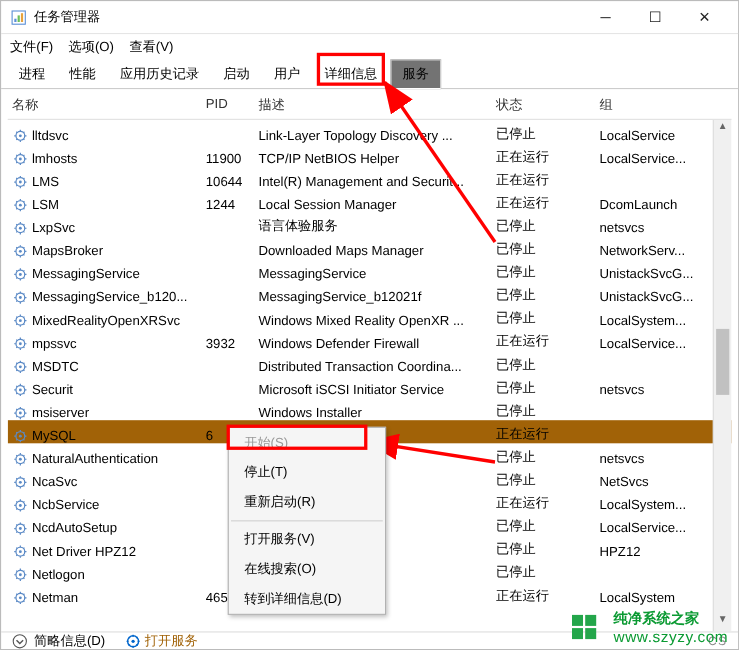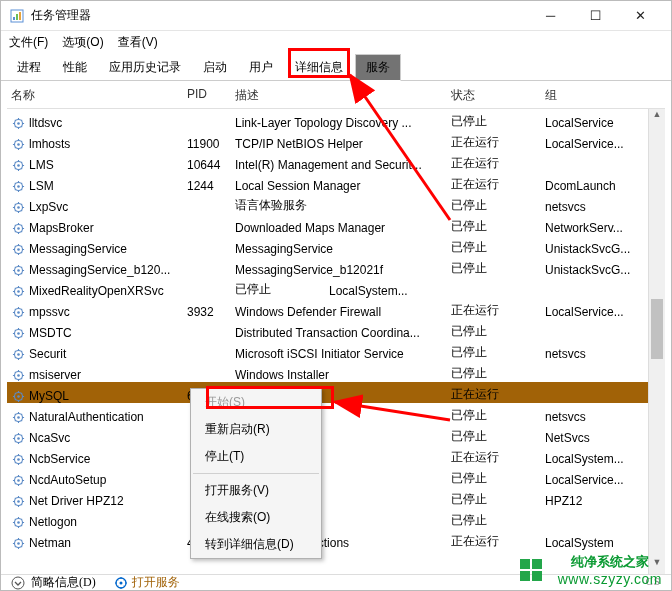--- a/index.html
+++ b/index.html
@@ -26,30 +26,30 @@
   .c-group { width: 100px; }
   .rows { flex: 1; overflow: hidden; position: relative; }
   .row { display: flex; height: 21px; align-items: flex-end; }
   .row.selected { background: #a16207; }
   .row .c-name { display: flex; align-items: center; gap: 4px; }
   .gear { width: 14px; height: 14px; flex-shrink:0; display:inline-flex; align-items:center; justify-content:center; }
   .scrollbar { position: absolute; right: 0; top: 0; bottom: 0; width: 17px; background: #f0f0f0; border-left:1px solid #ddd; }
   .scrollbar .thumb { position: absolute; left: 2px; right: 2px; top: 190px; height: 60px; background: #c1c1c1; border-radius: 0; }
   .scrollbar .arrow { position:absolute; left:0; right:0; height:17px; text-align:center; font-size:9px; color:#666;}
   .scrollbar .arrow.up{top:0;} .scrollbar .arrow.down{bottom:0;}
-  .context-menu { position: absolute; left: 190px; top: 388px; width: 132px; background: #f5f5f5; border: 1px solid #b1b1b1; box-shadow: 2px 2px 4px rgba(0,0,0,0.25); z-index: 20; }
+  .context-menu { position: absolute; left: 207px; top: 388px; width: 144px; background: #f5f5f5; border: 1px solid #b1b1b1; box-shadow: 2px 2px 4px rgba(0,0,0,0.25); z-index: 20; }
   .context-menu .mitem { padding: 5px 14px; font-size: 12px; cursor: pointer; position: relative; }
   .context-menu .mitem.disabled { color: #999; }
   .context-menu .divider { height: 1px; background: #d0d0d0; margin: 3px 2px; }
   .red-box2 { position: absolute; left: 206px; top: 386px; width: 128px; height: 23px; border: 3px solid #ff0000; z-index: 25; pointer-events:none; }
-  .statusbar { height: 16px; border-top: 1px solid #ddd; display: flex; padding: 0 10px; gap: 18px; font-size: 12px; font-family: Liberation Serif, serif; }
+  .statusbar { height: 16px; border-top: 1px solid #ddd; display: flex; align-items: center; padding: 0 10px; gap: 18px; font-size: 12px; }
   .statusbar .collapse { display: flex; align-items: center; gap: 6px; cursor: pointer; }
   .openserv { color: #a16207; display: flex; align-items: center; gap: 4px; cursor: pointer; }
   .cs { margin-left: auto; color: #888; font-size: 11px; letter-spacing:1px; }
-  .watermark { position: absolute; right: 10px; bottom: 4px; display: flex; align-items: center; gap: 16px; font-size: 13px; color: #0a9a32; z-index: 30; font-weight:bold;text-align:center;}
+  .watermark { position: absolute; right: 10px; bottom: 4px; display: flex; align-items: center; gap: 16px; font-size: 13px; color: #0a9a32; z-index: 30; font-weight:bold;}
   .wm-url { display:block; font-size:14px; color:#0a9a32; font-weight:normal; letter-spacing: .5px;}
   .wm-logo { width: 22px; height: 22px; display:grid; grid-template-columns:1fr 1fr; grid-template-rows:1fr 1fr; gap:2px; }
   .wm-logo div{background:#23a64a;}
   .arrow-svg { position:absolute; pointer-events:none; z-index:15; }
   .headerrow .col{cursor:pointer;}
   svg { display:block; }
 </style>
 </head>
 <body>
 
@@ -229,20 +229,21 @@
             <span class="gear">
               <svg width="13" height="13" viewBox="0 0 14 14">
                 <circle cx="7" cy="7" r="4.3" fill="none" stroke="#5b8ac6" stroke-width="1.2"></circle>
                 <circle cx="7" cy="7" r="1.4" fill="#5b8ac6"></circle>
                 <path d="M7 1v1.6M7 11.4V13M1 7h1.6M11.4 7H13M3 3l1 1M10 10l1 1M3 11l1-1M10 4l1-1" stroke="#5b8ac6" stroke-width="1.2"></path>
               </svg>
             </span>
             <span>MixedRealityOpenXRSvc</span>
           </div>
           <div class="col c-pid"></div>
+          <div class="col c-desc">Windows Mixed Reality OpenXR ...</div>
           <div class="col c-status">已停止</div>
           <div class="col c-group">LocalSystem...</div>
         </div>
         <div class="row">
           <div class="col c-name">
             <span class="gear">
               <svg width="13" height="13" viewBox="0 0 14 14">
                 <circle cx="7" cy="7" r="4.3" fill="none" stroke="#5b8ac6" stroke-width="1.2"></circle>
                 <circle cx="7" cy="7" r="1.4" fill="#5b8ac6"></circle>
                 <path d="M7 1v1.6M7 11.4V13M1 7h1.6M11.4 7H13M3 3l1 1M10 10l1 1M3 11l1-1M10 4l1-1" stroke="#5b8ac6" stroke-width="1.2"></path>
@@ -454,22 +455,22 @@
           <path d="M7 1v2M7 11v2M1 7h2M11 7h2M3 3l1.2 1.2M9.8 9.8 11 11M3 11l1.2-1.2M9.8 4.2 11 3" stroke="#0066cc"></path>
         </svg>
       <span>打开服务</span>
     </span>
     <span class="cs">CS</span>
   </div>
 </div>
 
 <div class="context-menu">
   <div class="mitem disabled">开始(S)</div>
+  <div class="mitem">停止(T)</div>
   <div class="mitem">重新启动(R)</div>
-  <div class="mitem">停止(T)</div>
   <div class="divider"></div>
   <div class="mitem">打开服务(V)</div>
   <div class="mitem">在线搜索(O)</div>
   <div class="mitem">转到详细信息(D)</div>
 </div>
 
 <div class="red-box1"></div>
 <div class="red-box2"></div>
 <svg class="arrow-svg" style="left:0;top:0;" width="672" height="591">
   <defs>

